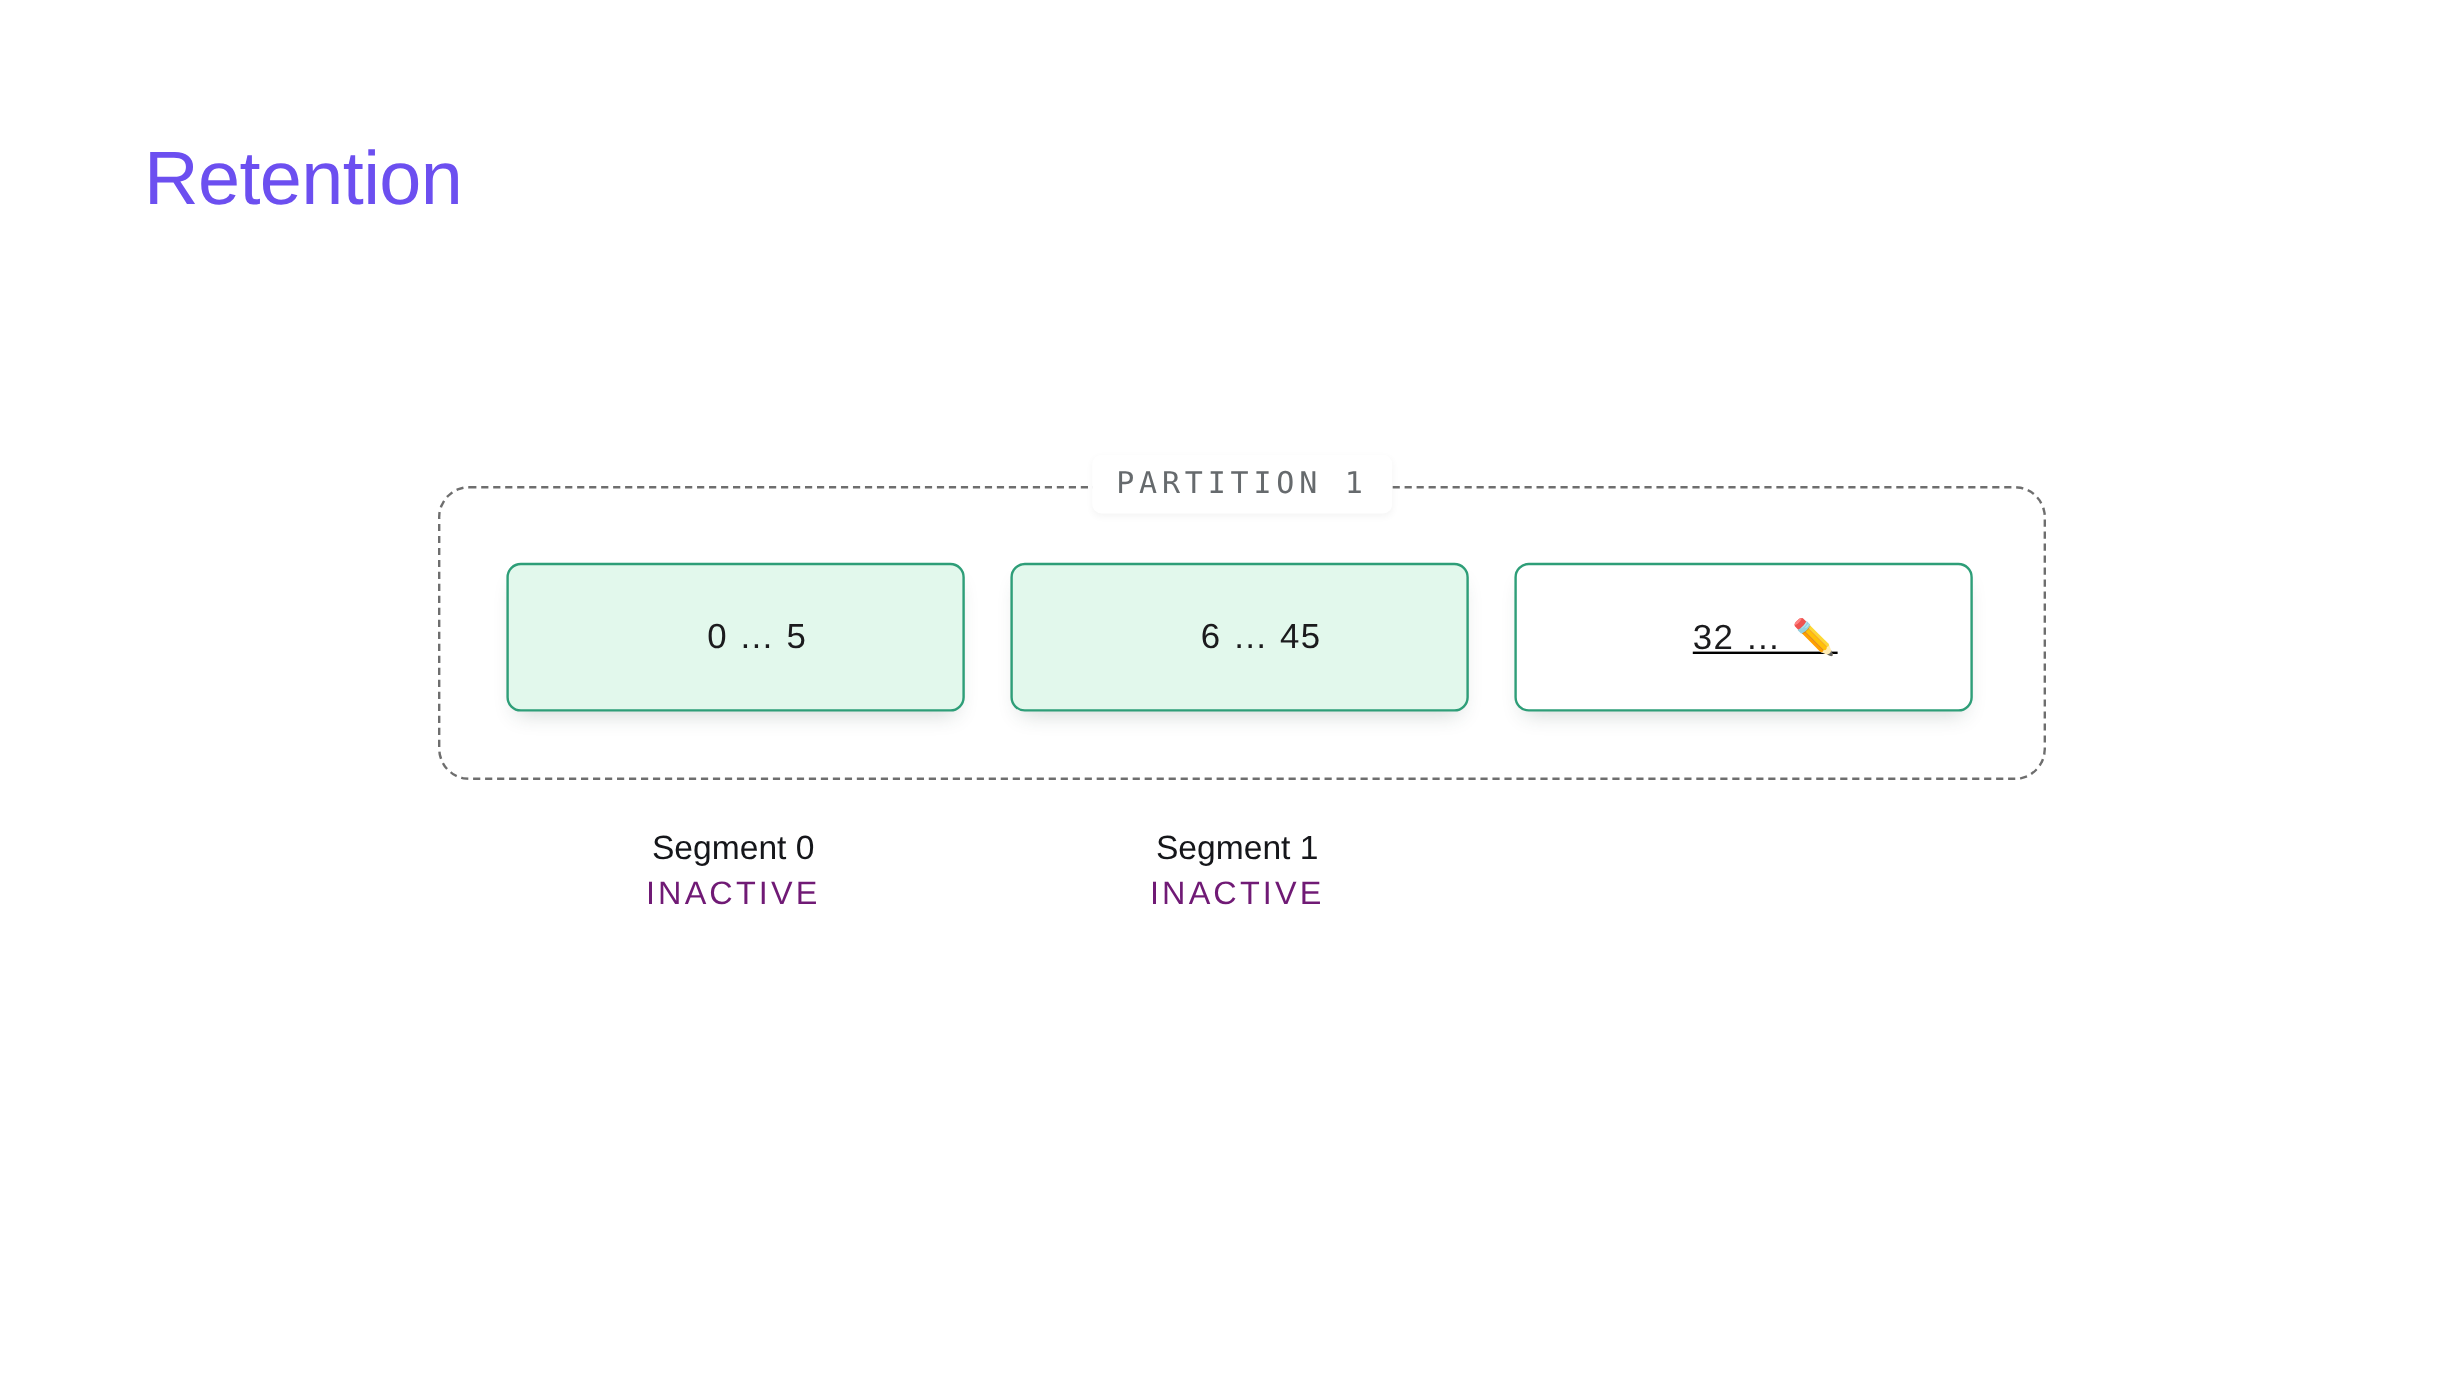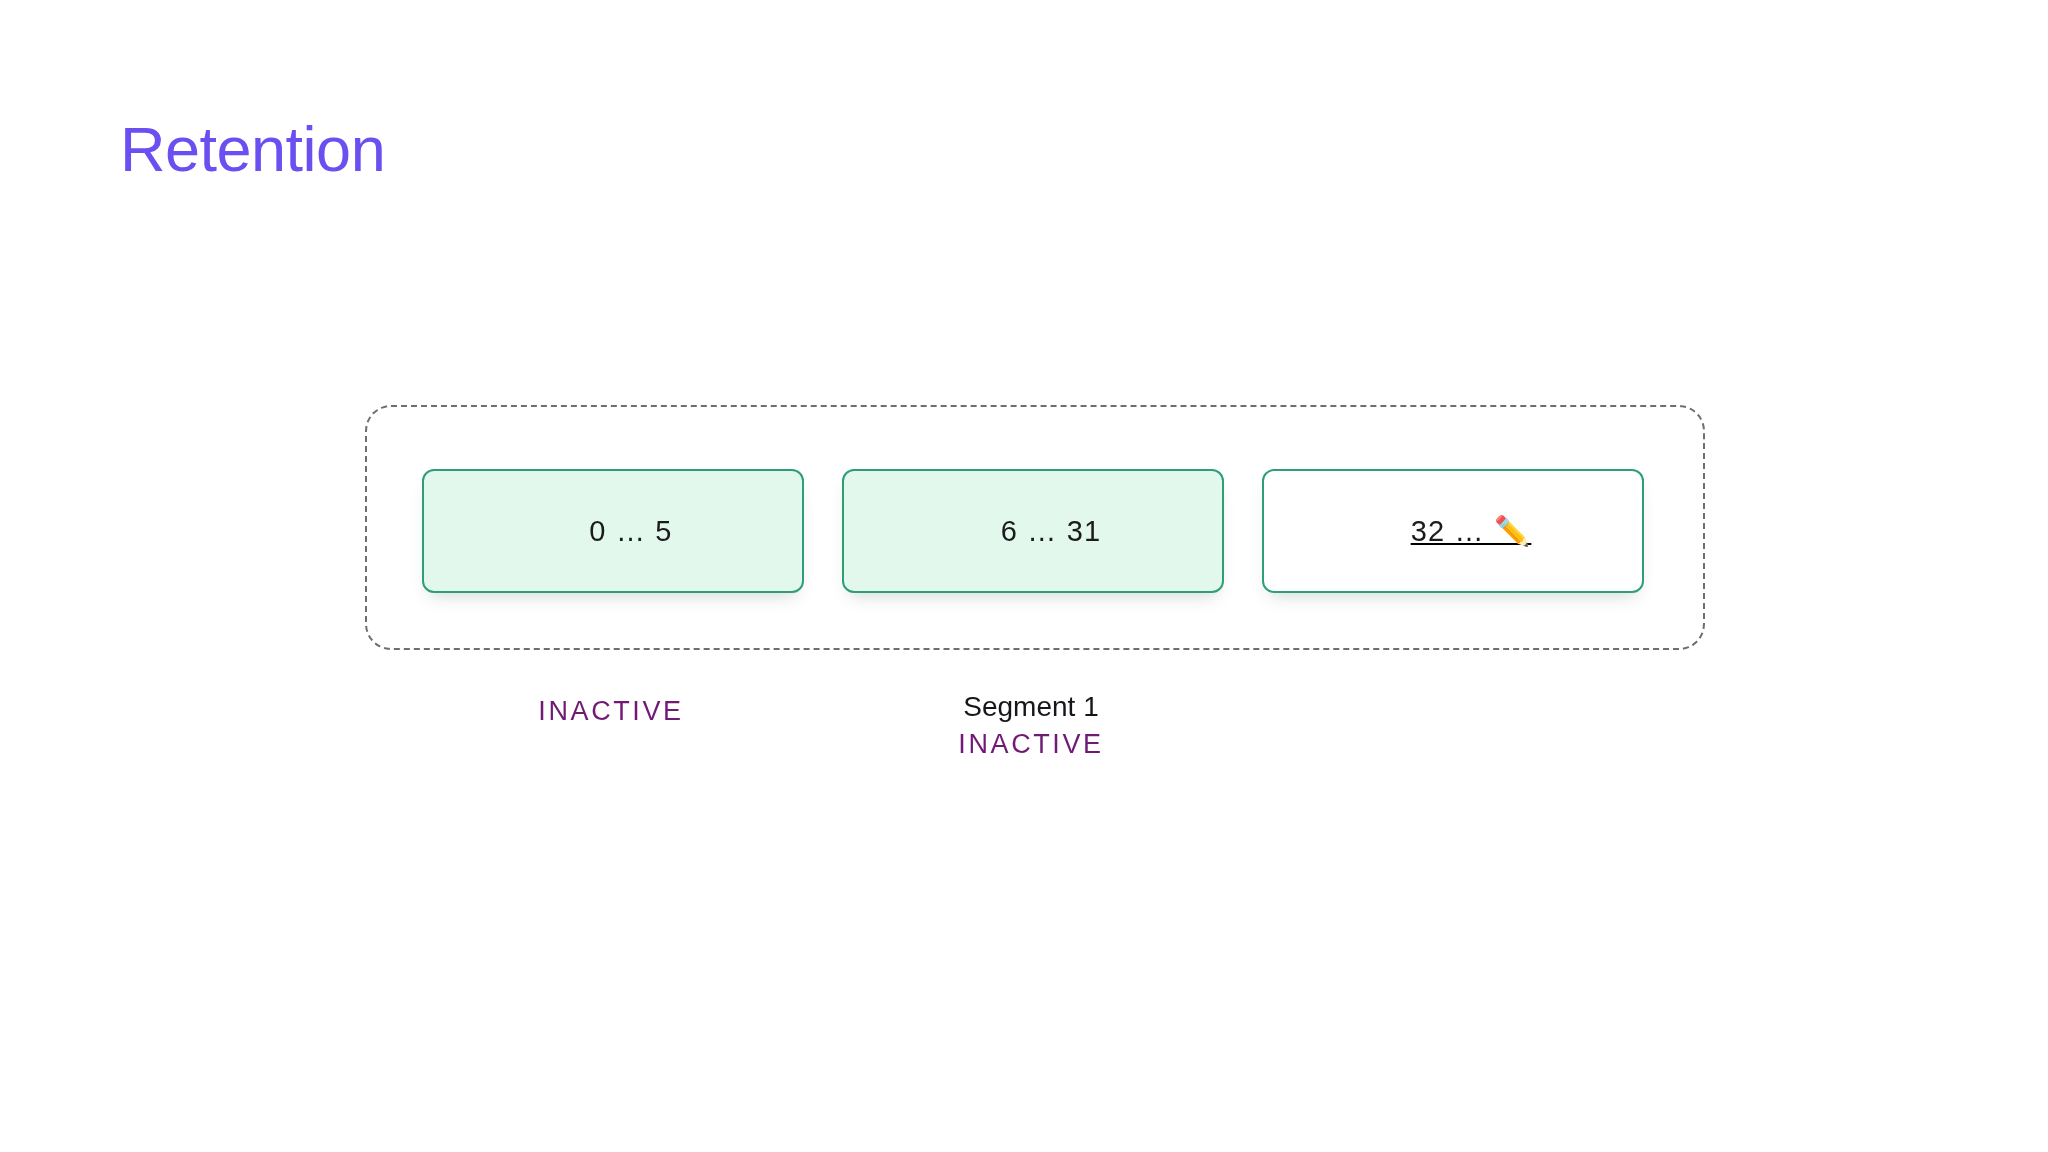--- a/index.html
+++ b/index.html
@@ -135,43 +135,45 @@
   }
 </style>
 </head>
 <body>
 
 <div class="page-title">Retention</div>
 
 <div class="diagram">
   <div class="partition">
 
+    <div class="partition-label">PARTITION 1</div>
 
     <div class="segments">
 
       <div class="segment-box filled">
         <span class="segment-range">0 … 5</span>
       </div>
 
       <div class="segment-box filled">
-        <span class="segment-range">6 … 31</span>
+        <span class="segment-range">6 … 45</span>
       </div>
 
       <div class="segment-box empty">
         <span class="segment-range">32 … ✏️</span>
       </div>
 
     </div>
   </div>
 </div>
 
 <div class="captions">
   <div class="captions-row">
 
     <div class="caption">
+      <div class="caption-name">Segment 0</div>
       <div class="caption-state">INACTIVE</div>
     </div>
 
     <div class="caption">
       <div class="caption-name">Segment 1</div>
       <div class="caption-state">INACTIVE</div>
     </div>
 
     <div class="caption">
     </div>

